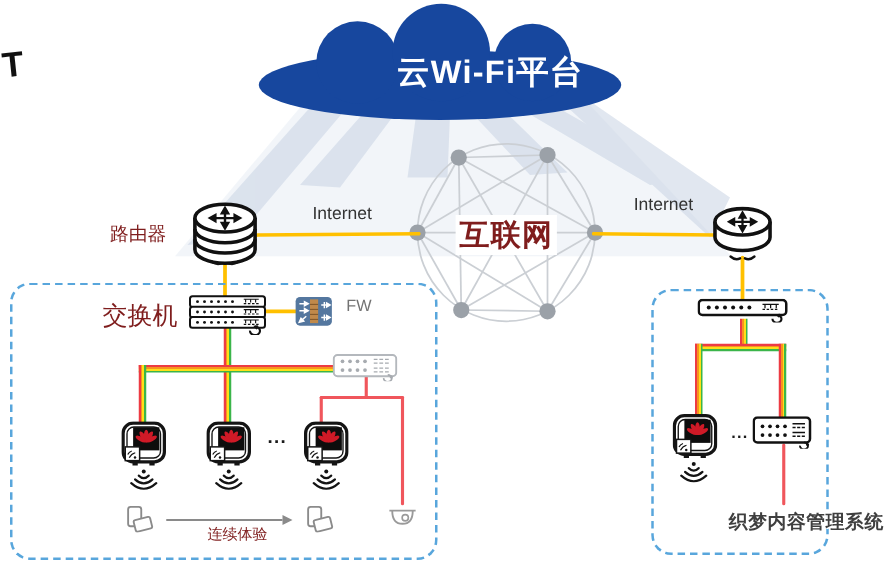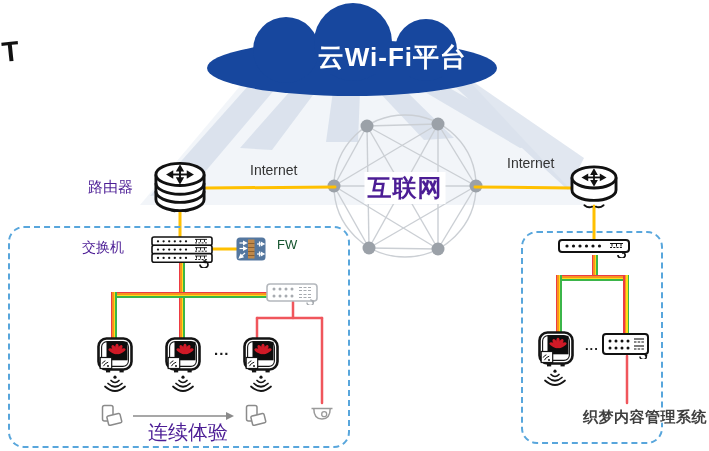--- a/index.html
+++ b/index.html
@@ -1,31 +1,31 @@
 <!DOCTYPE html>
 <html><head>
 <meta charset="utf-8">
 <style>
   html,body{margin:0;padding:0;background:#fff;}
   #stage{
     position:relative;width:709px;height:451px;overflow:hidden;background:#fff;
     font-family:"Liberation Sans","DejaVu Sans",sans-serif;color:#1a1a1a;
   }
   .abs{position:absolute;}
-  .label{position:absolute;white-space:nowrap;color:#4c1d95;}
+  .label{position:absolute;white-space:nowrap;color:#7f1d1d;}
   .lbl-router{left:88px;top:178px;font-size:15px;}
   .lbl-internet-l{left:250px;top:162px;font-size:14px;color:#333;}
   .lbl-internet-r{left:507px;top:155px;font-size:14px;color:#333;}
-  .lbl-switch{left:82px;top:239px;font-size:14px;}
-  .lbl-fw{left:277px;top:237px;font-size:13px;color:#14532d;}
+  .lbl-switch{left:82px;top:239px;font-size:20px;}
+  .lbl-fw{left:277px;top:237px;font-size:13px;color:#737373;}
   .lbl-mesh{left:405px;top:188px;transform:translate(-50%,-50%);font-size:24px;font-weight:bold;
     background:#fff;padding:0 3px;letter-spacing:1px;z-index:3;font-family:Liberation Serif, serif;}
   .lbl-cloud{left:237px;top:40px;width:230px;text-align:right;font-size:26px;font-weight:bold;
     color:#fff;letter-spacing:1px;z-index:3;}
-  .lbl-exp{left:148px;top:419px;width:112px;text-align:left;font-size:20px;}
+  .lbl-exp{left:134px;top:419px;width:112px;text-align:center;font-size:12px;}
   .dots{position:absolute;font-size:15px;font-weight:bold;color:#1a1a1a;letter-spacing:1px;z-index:3;}
   .dots-left{left:214px;top:341px;}
   .dots-right{left:585px;top:338px;font-size:13px;}
   .site-box{position:absolute;border:2px dashed #58A6DC;border-radius:16px;z-index:0;}
   .box-left{left:8px;top:226px;width:338px;height:218px;}
   .box-right{left:521px;top:231px;width:138px;height:209px;}
   .ribbon{position:absolute;z-index:1;}
   .ribbon.v{background:linear-gradient(to right,#ED3B43 0 25%,#F7941E 25% 50%,#FFDE17 50% 75%,#3BB54A 75% 100%);}
   .ribbon.h{background:linear-gradient(to bottom,#ED3B43 0 25%,#F7941E 25% 50%,#FFDE17 50% 75%,#3BB54A 75% 100%);}
   .icon{position:absolute;z-index:2;}

